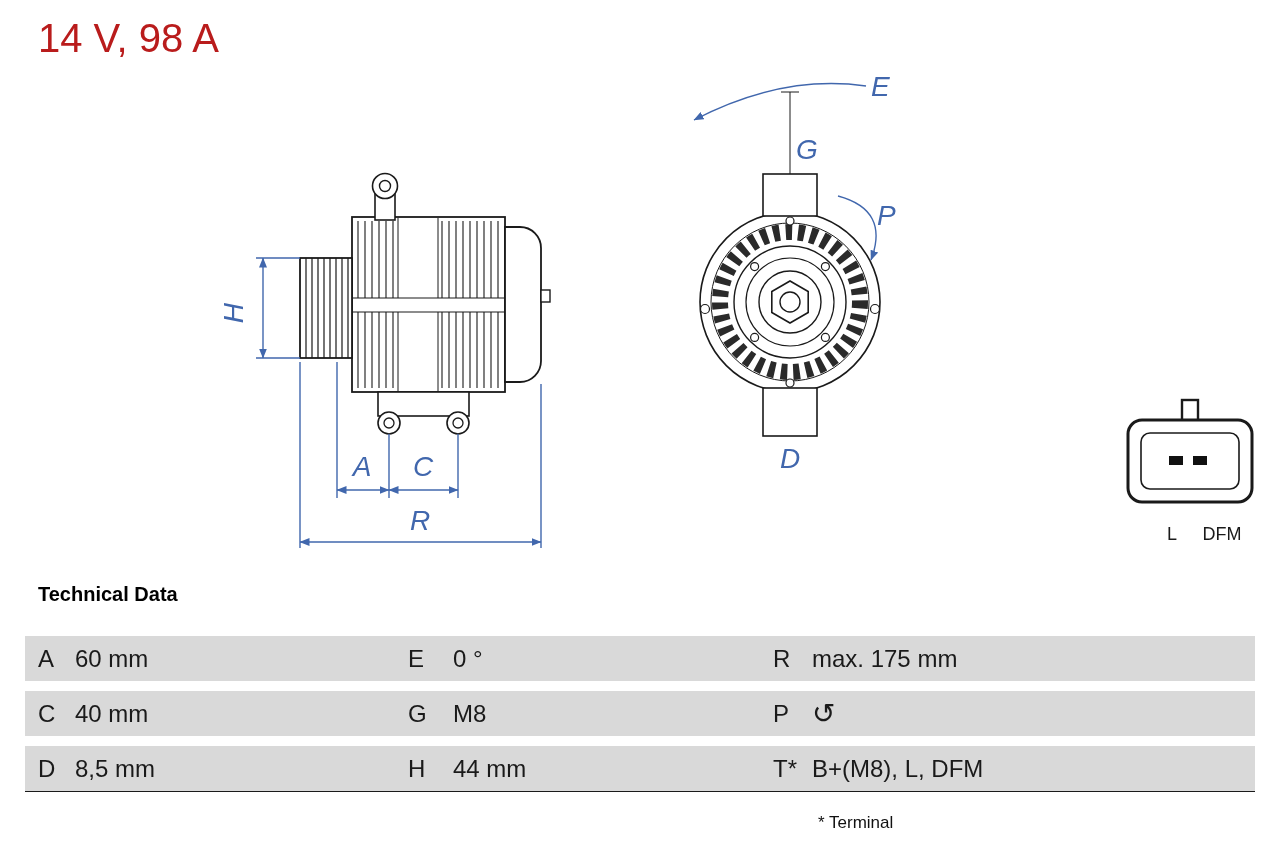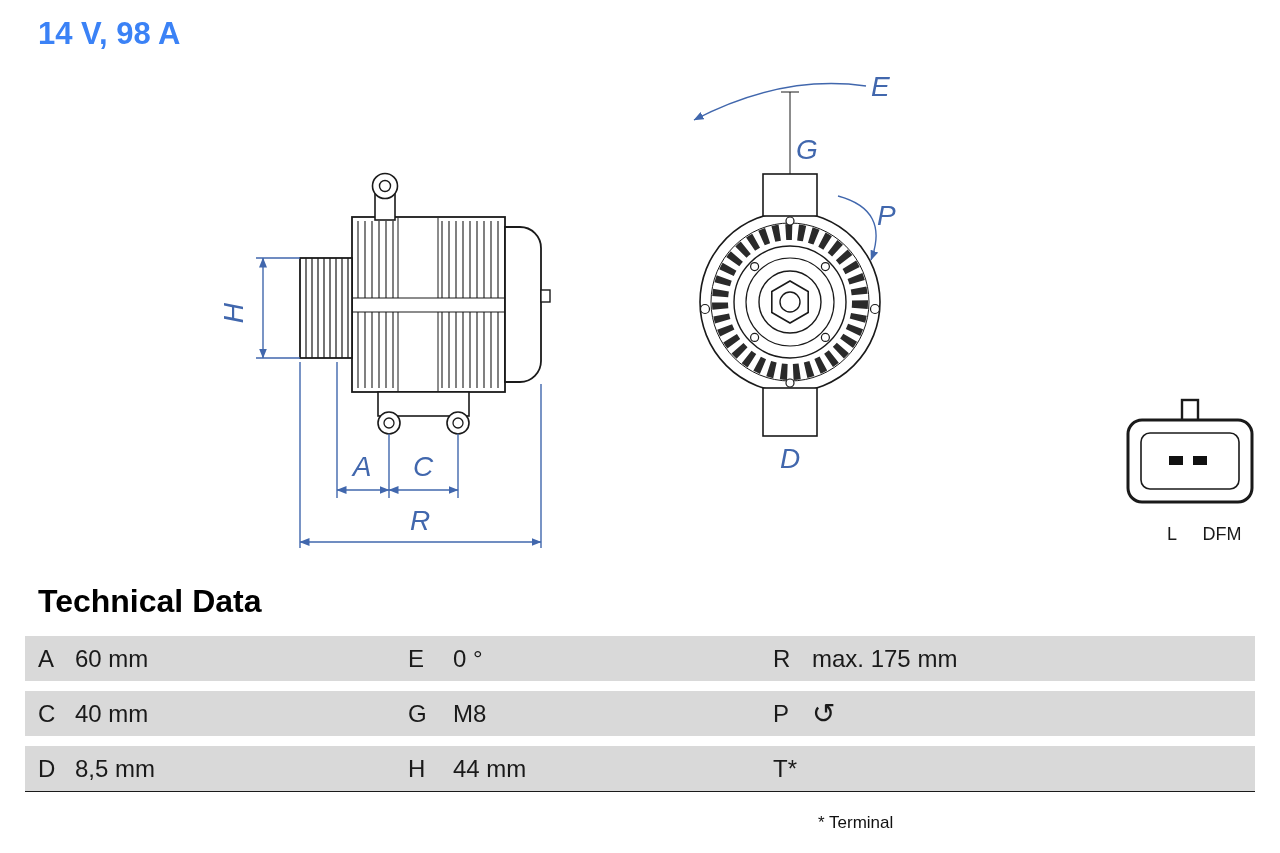--- a/index.html
+++ b/index.html
@@ -1,20 +1,20 @@
 <!DOCTYPE html>
 <html><head>
 <meta charset="utf-8">
 <style>
   html,body{margin:0;padding:0;background:#fff;}
   .page{position:relative;width:1280px;height:853px;background:#ffffff;
         font-family:"Liberation Sans",sans-serif;color:#111;overflow:hidden;}
-  .rating{position:absolute;left:38px;top:16px;font-size:31px;font-weight:700;color:#3b82f6;}
+  .rating{position:absolute;left:38px;top:16px;font-size:40px;font-weight:400;color:#b91c1c;}
   .drawing{position:absolute;left:0;top:62px;}
-  .td-title{position:absolute;left:38px;top:583px;font-size:32px;font-weight:700;color:#000;}
+  .td-title{position:absolute;left:38px;top:583px;font-size:20px;font-weight:700;color:#000;}
   .table{position:absolute;left:25px;top:636px;width:1230px;}
   .row{position:relative;height:45px;background:#d9d9d9;margin-bottom:10px;font-size:24px;color:#1a1a1a;}
   .row span{position:absolute;top:0;line-height:45px;white-space:nowrap;}
   .k1{left:13px;} .v1{left:50px;} .k2{left:383px;} .v2{left:428px;} .k3{left:748px;} .v3{left:787px;}
   .rot{font-family:"DejaVu Sans",sans-serif;font-size:28px;}
   .hairline{position:absolute;left:25px;top:791px;width:1230px;height:1px;background:#1a1a1a;}
   .footnote{position:absolute;left:818px;top:797px;font-size:17px;color:#111;margin-top:16px;}
   .dim{stroke:#4167ad;stroke-width:1.4;fill:none;}
   .dimtext{fill:#4167ad;font-size:28px;font-style:italic;font-family:"Liberation Sans",sans-serif;}
   .ink{stroke:#1a1a1a;fill:none;}
@@ -150,19 +150,20 @@
       <span class="v2">M8</span>
       <span class="k3">P</span>
       <span class="v3 rot">↺</span>
     </div>
     <div class="row">
       <span class="k1">D</span>
       <span class="v1">8,5 mm</span>
       <span class="k2">H</span>
       <span class="v2">44 mm</span>
       <span class="k3">T*</span>
+      <span class="v3">B+(M8), L, DFM</span>
     </div>
   </div>
 
   <div class="hairline"></div>
   <div class="footnote">* Terminal</div>
 
 </div>
 
 </body></html>

